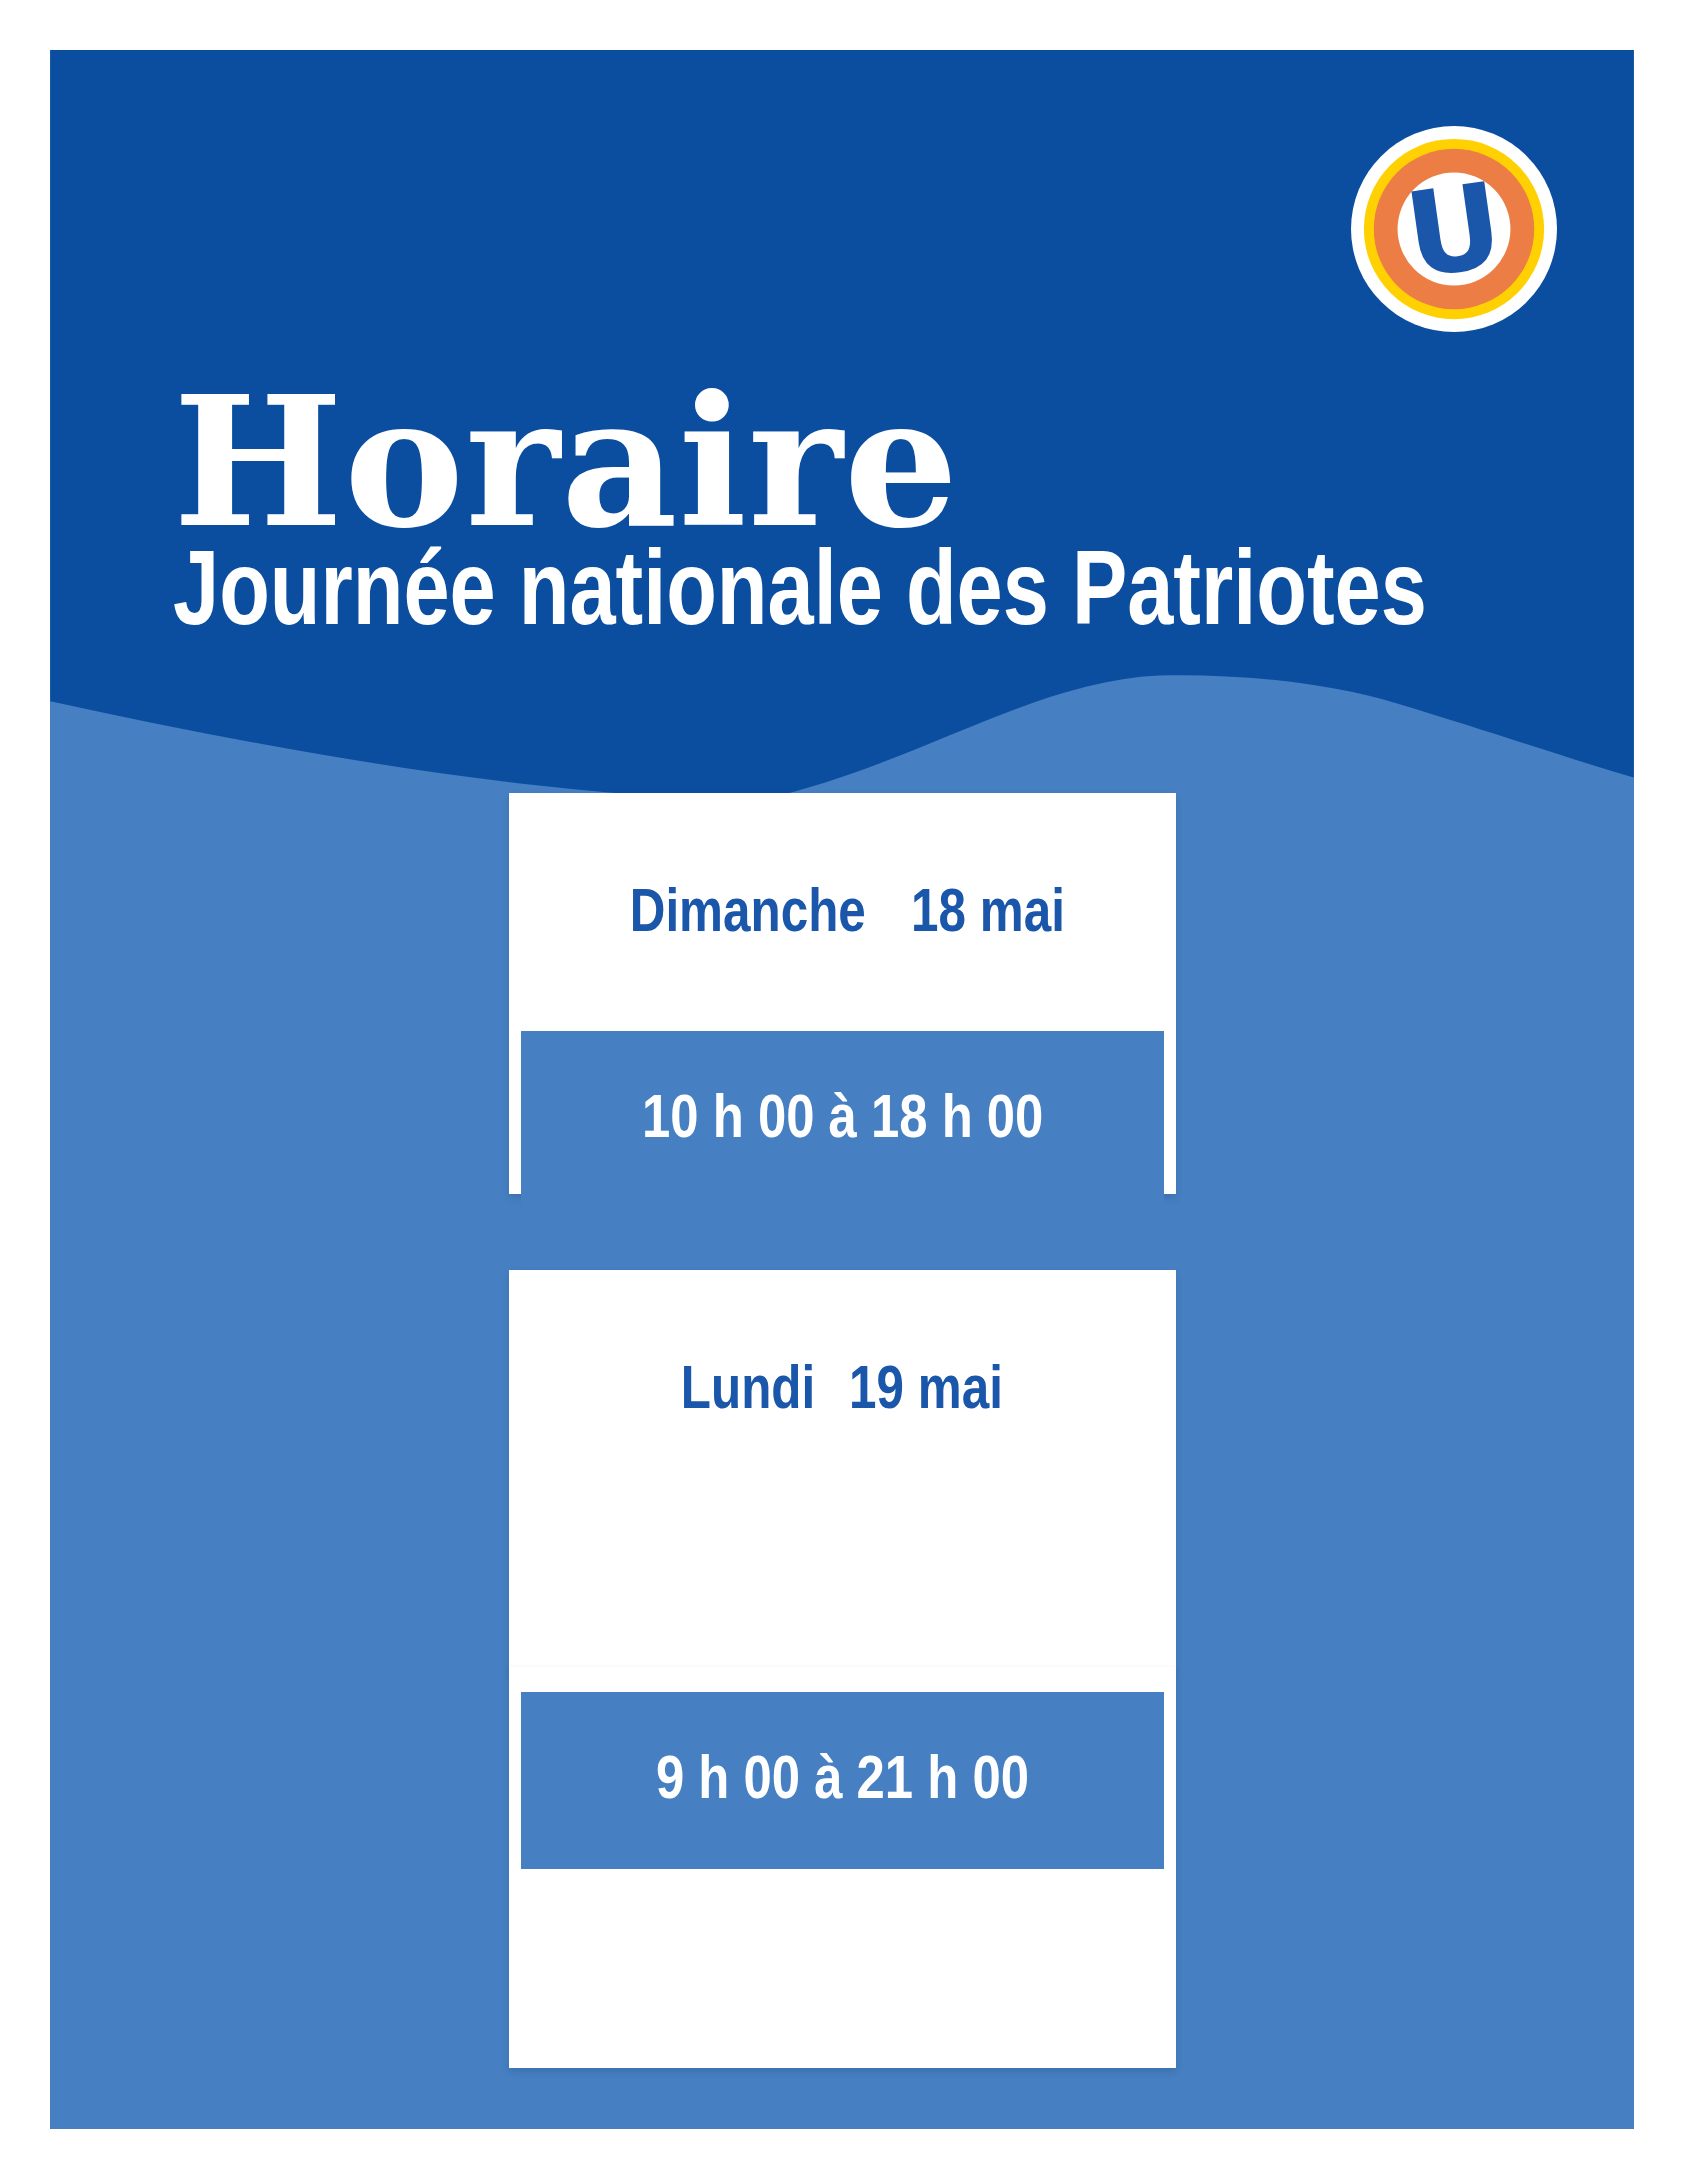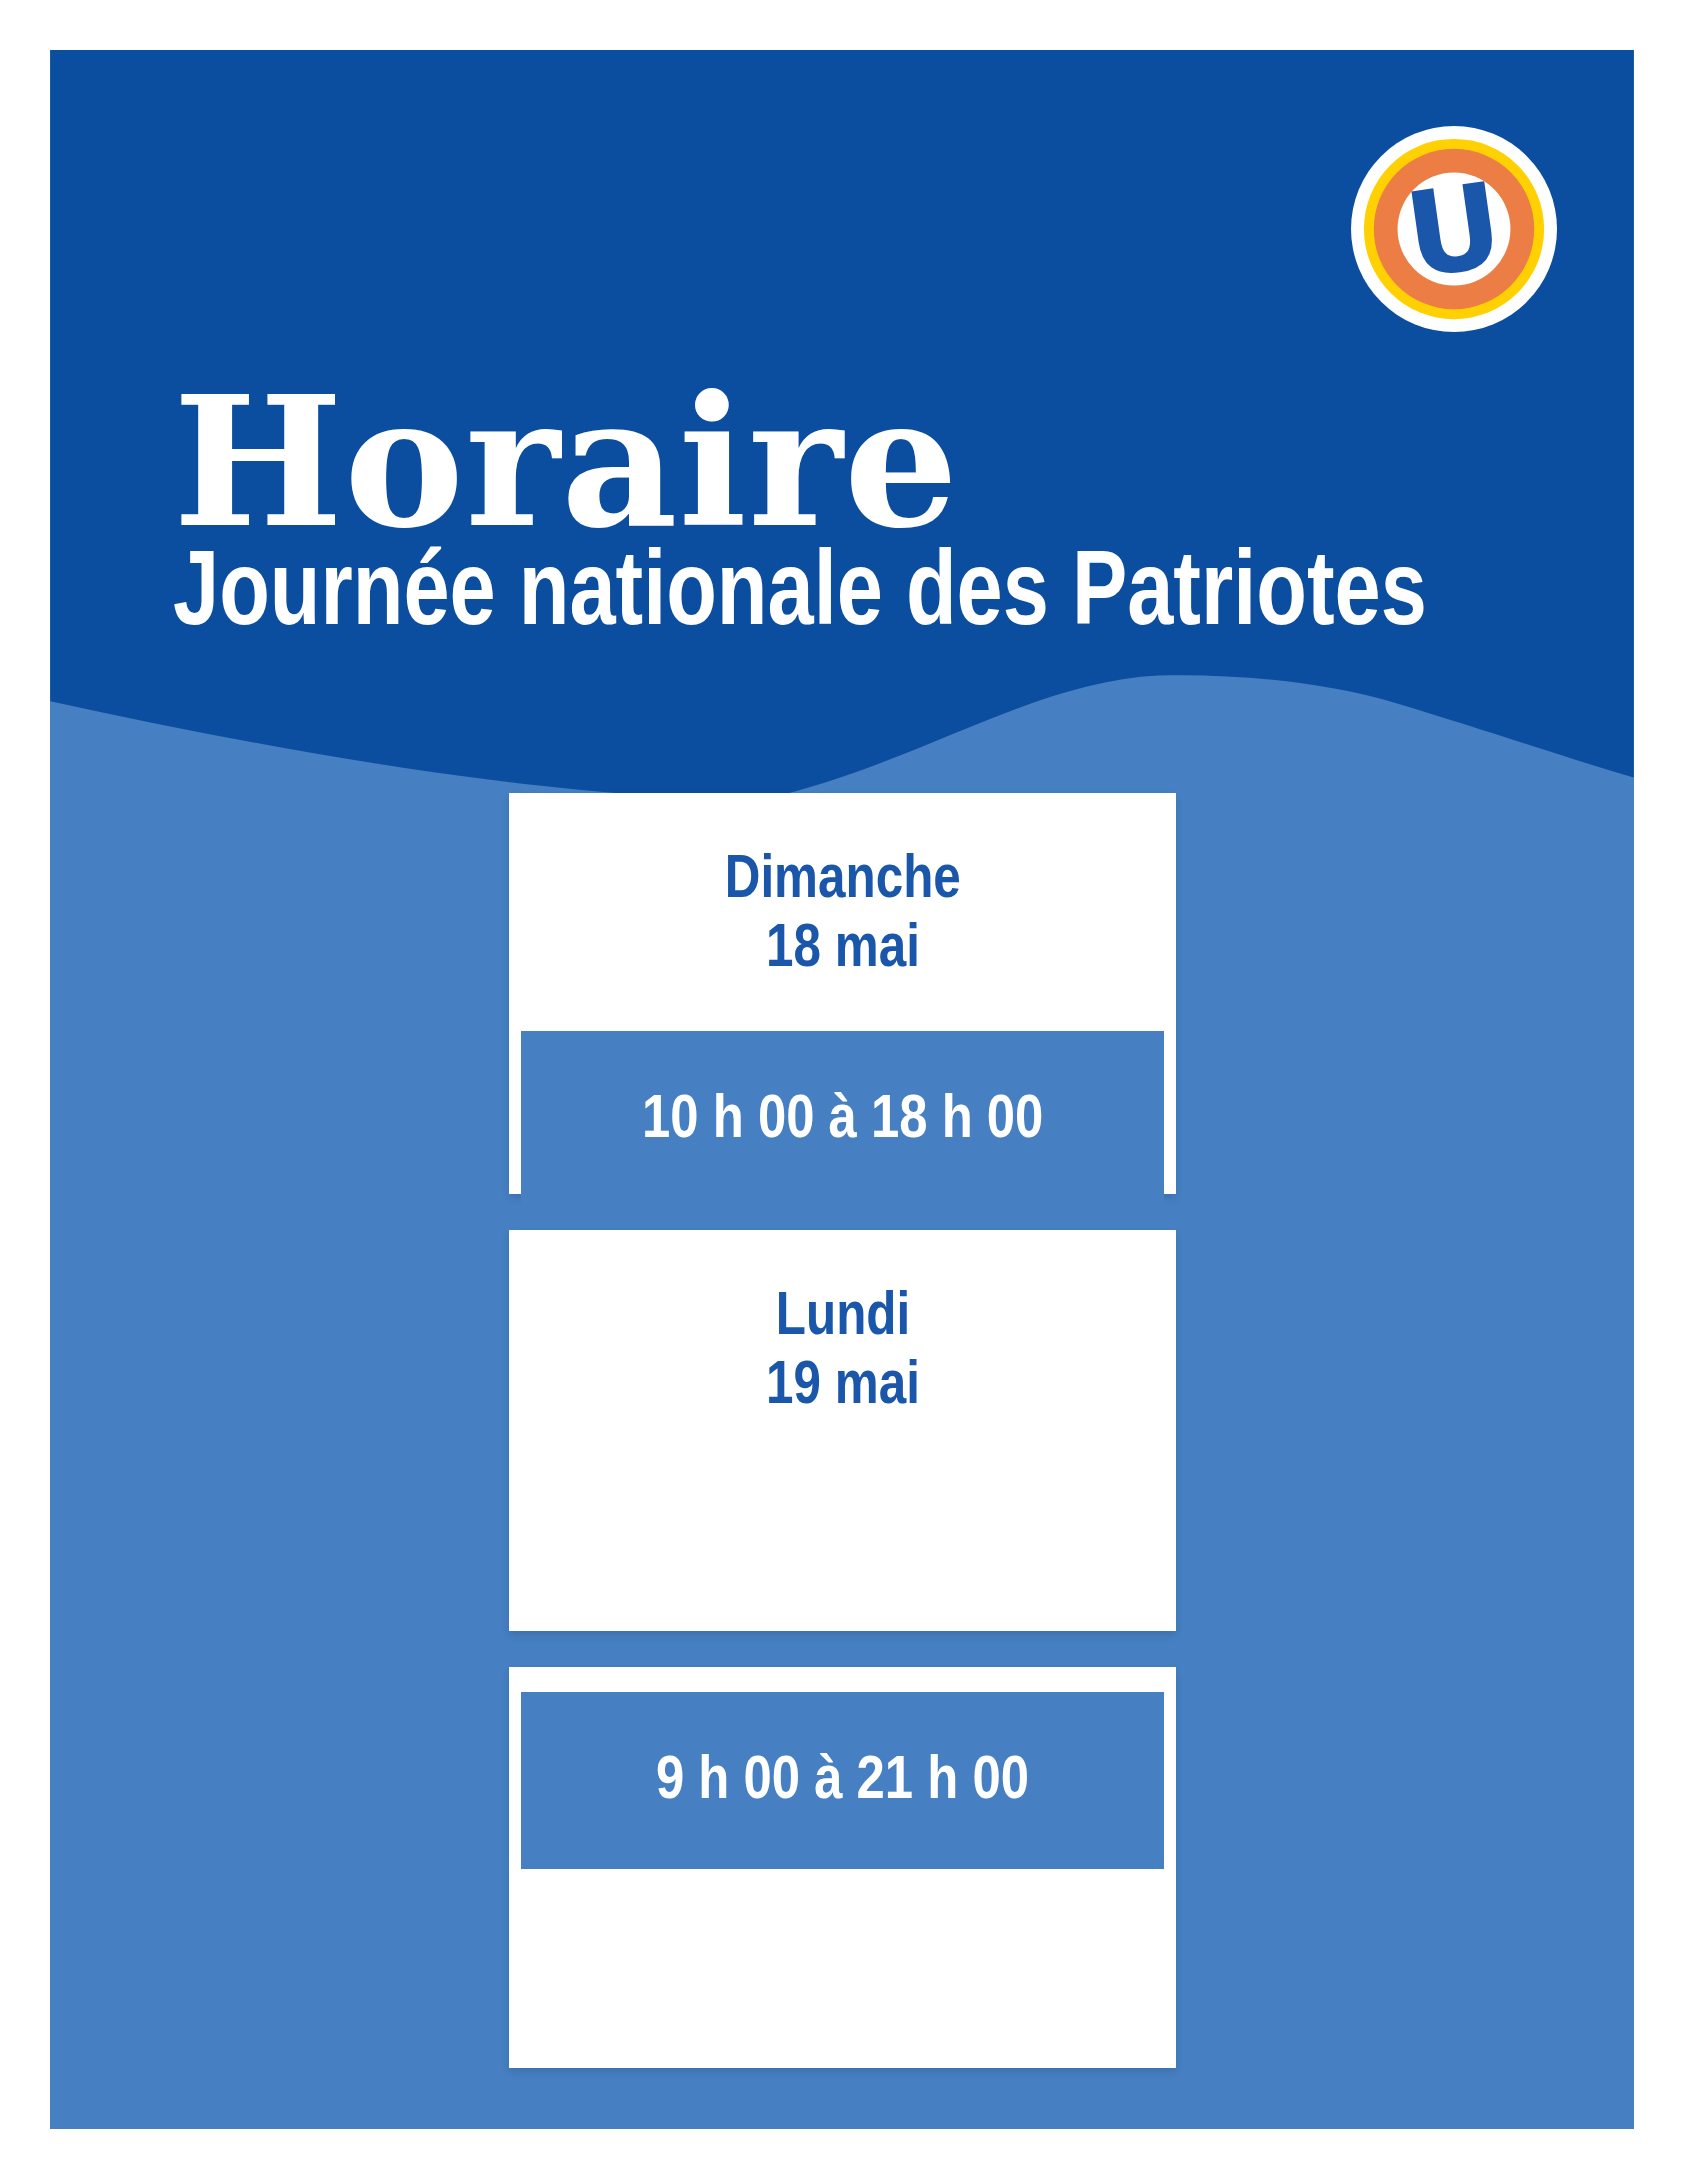--- a/index.html
+++ b/index.html
@@ -76,21 +76,21 @@
     left:459px;
     width:667px;height:401px;
     background:var(--white);
     box-sizing:border-box;
     padding:0 12px 11px 12px;
     box-shadow:0 4px 7px rgba(15,45,90,0.18);
   }
   .card-day{
     height:213px;
     display:flex;
-    flex-direction:column;
+    flex-direction:row;
     align-items:center;
     justify-content:center;
     padding-top:22px;
     box-sizing:border-box;
     color:var(--text-blue);
     font-weight:bold;
     font-size:61px;
     line-height:69px;
     white-space:nowrap;
   }
@@ -144,21 +144,21 @@
     <section class="card" style="top:743px">
       <div class="card-day">
         <span class="squish-c">Dimanche</span>
         <span class="squish-c">18 mai</span>
       </div>
       <div class="card-band">
         <span class="squish-c">10 h 00 à 18 h 00</span>
       </div>
     </section>
 
-    <section class="card" style="top:1180px">
+    <section class="card" style="top:1220px">
       <div class="card-day">
         <span class="squish-c">Lundi</span>
         <span class="squish-c">19 mai</span>
       </div>
     </section>
 
     <section class="card" style="top:1617px">
       <div class="card-band">
         <span class="squish-c">9 h 00 à 21 h 00</span>
       </div>

